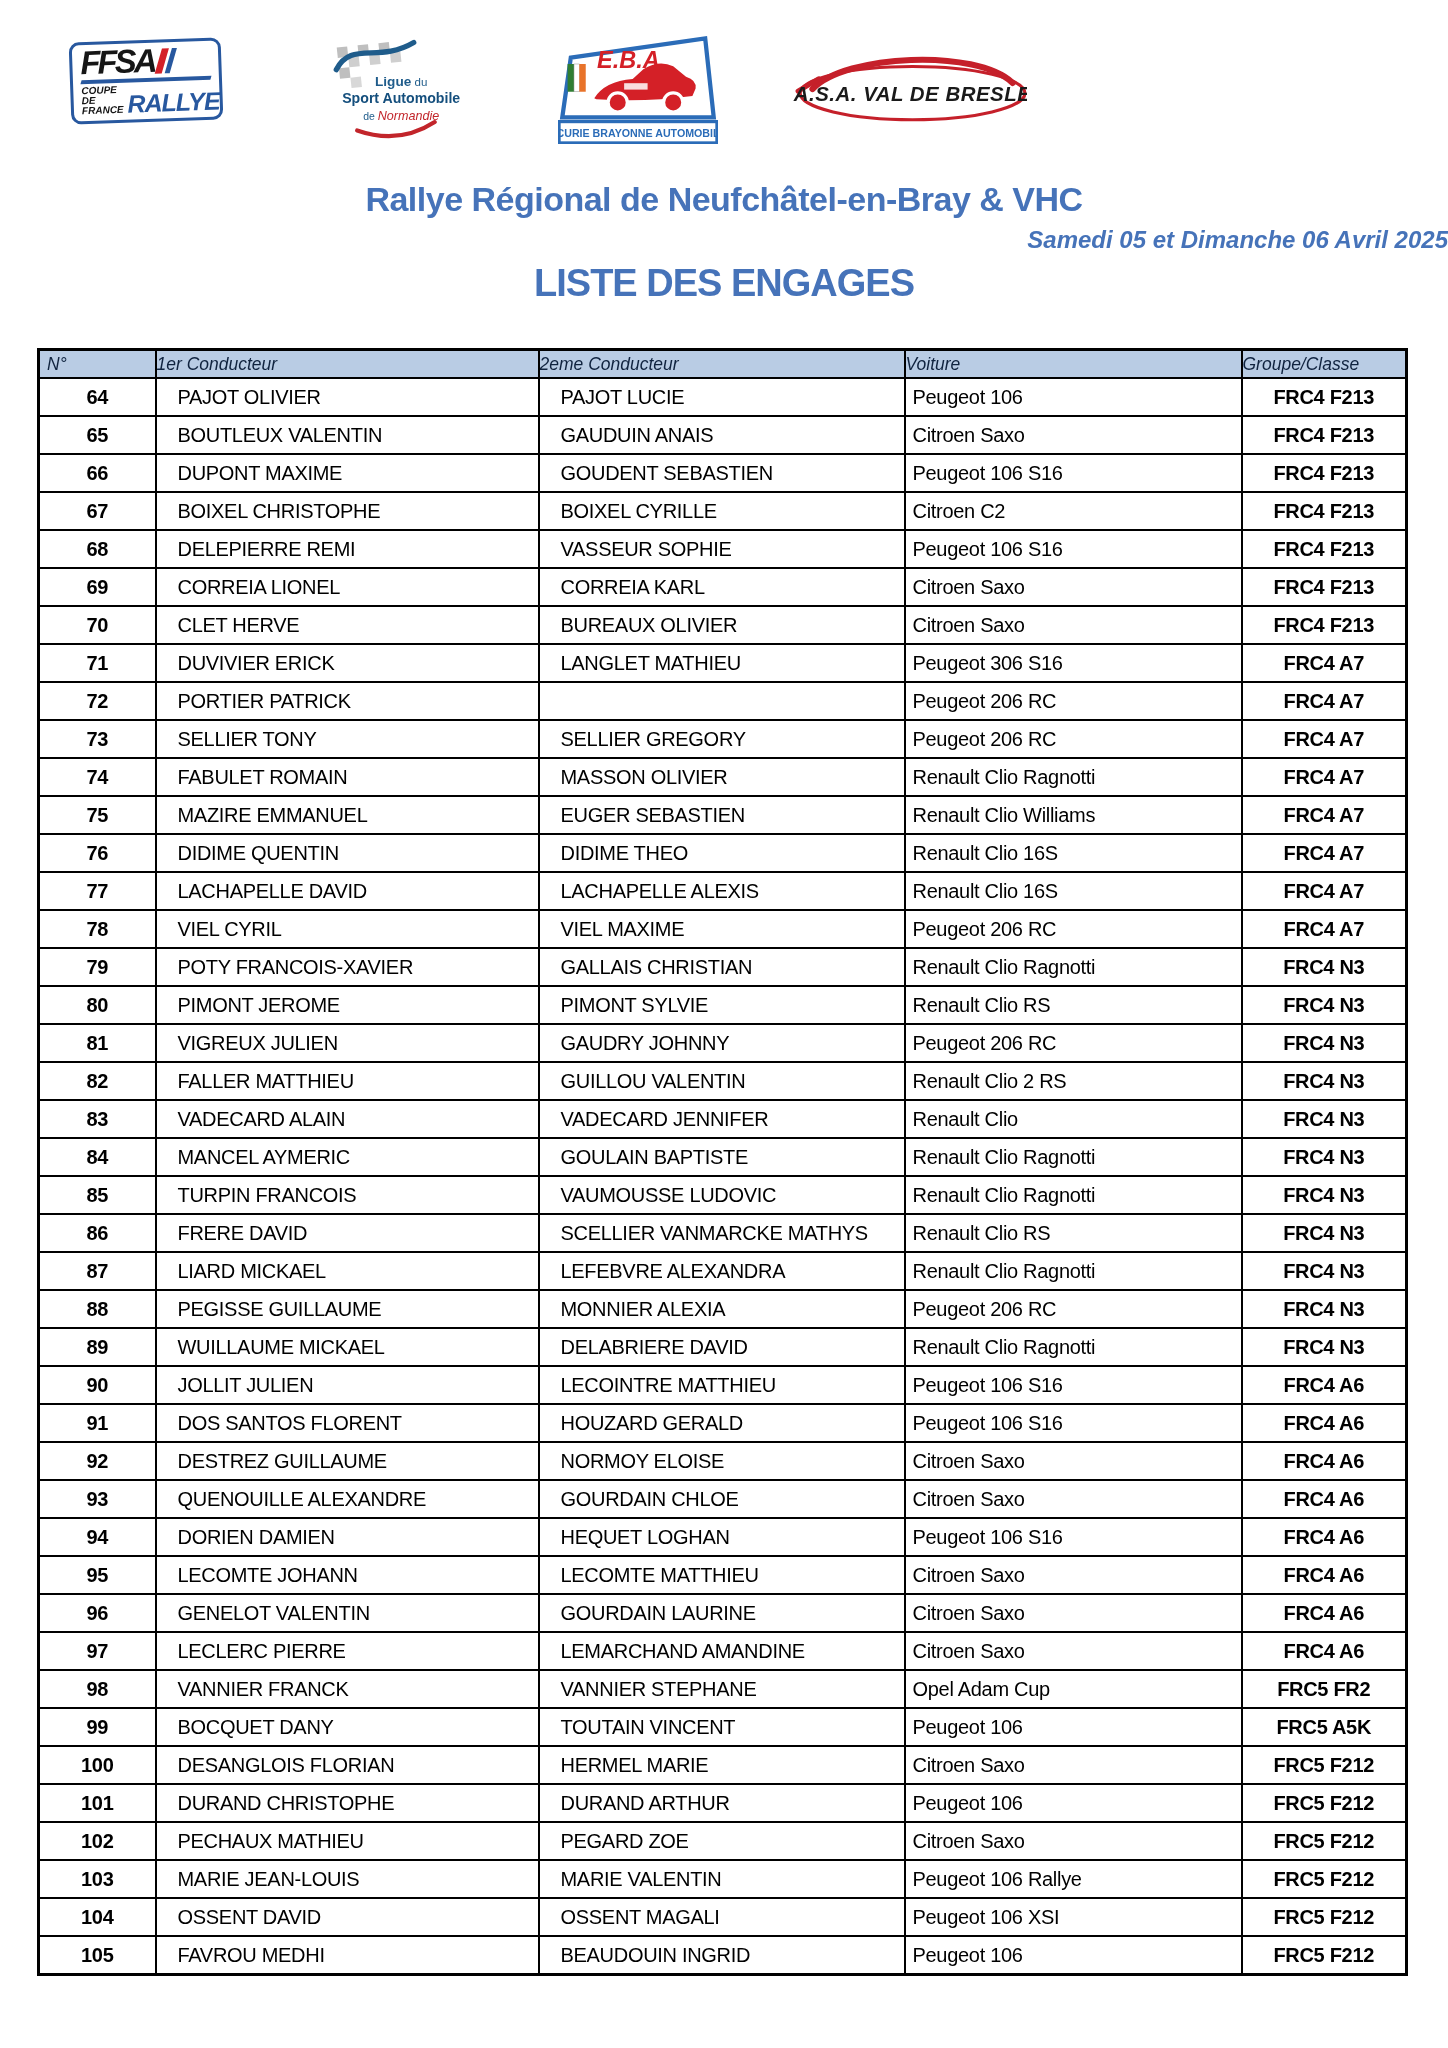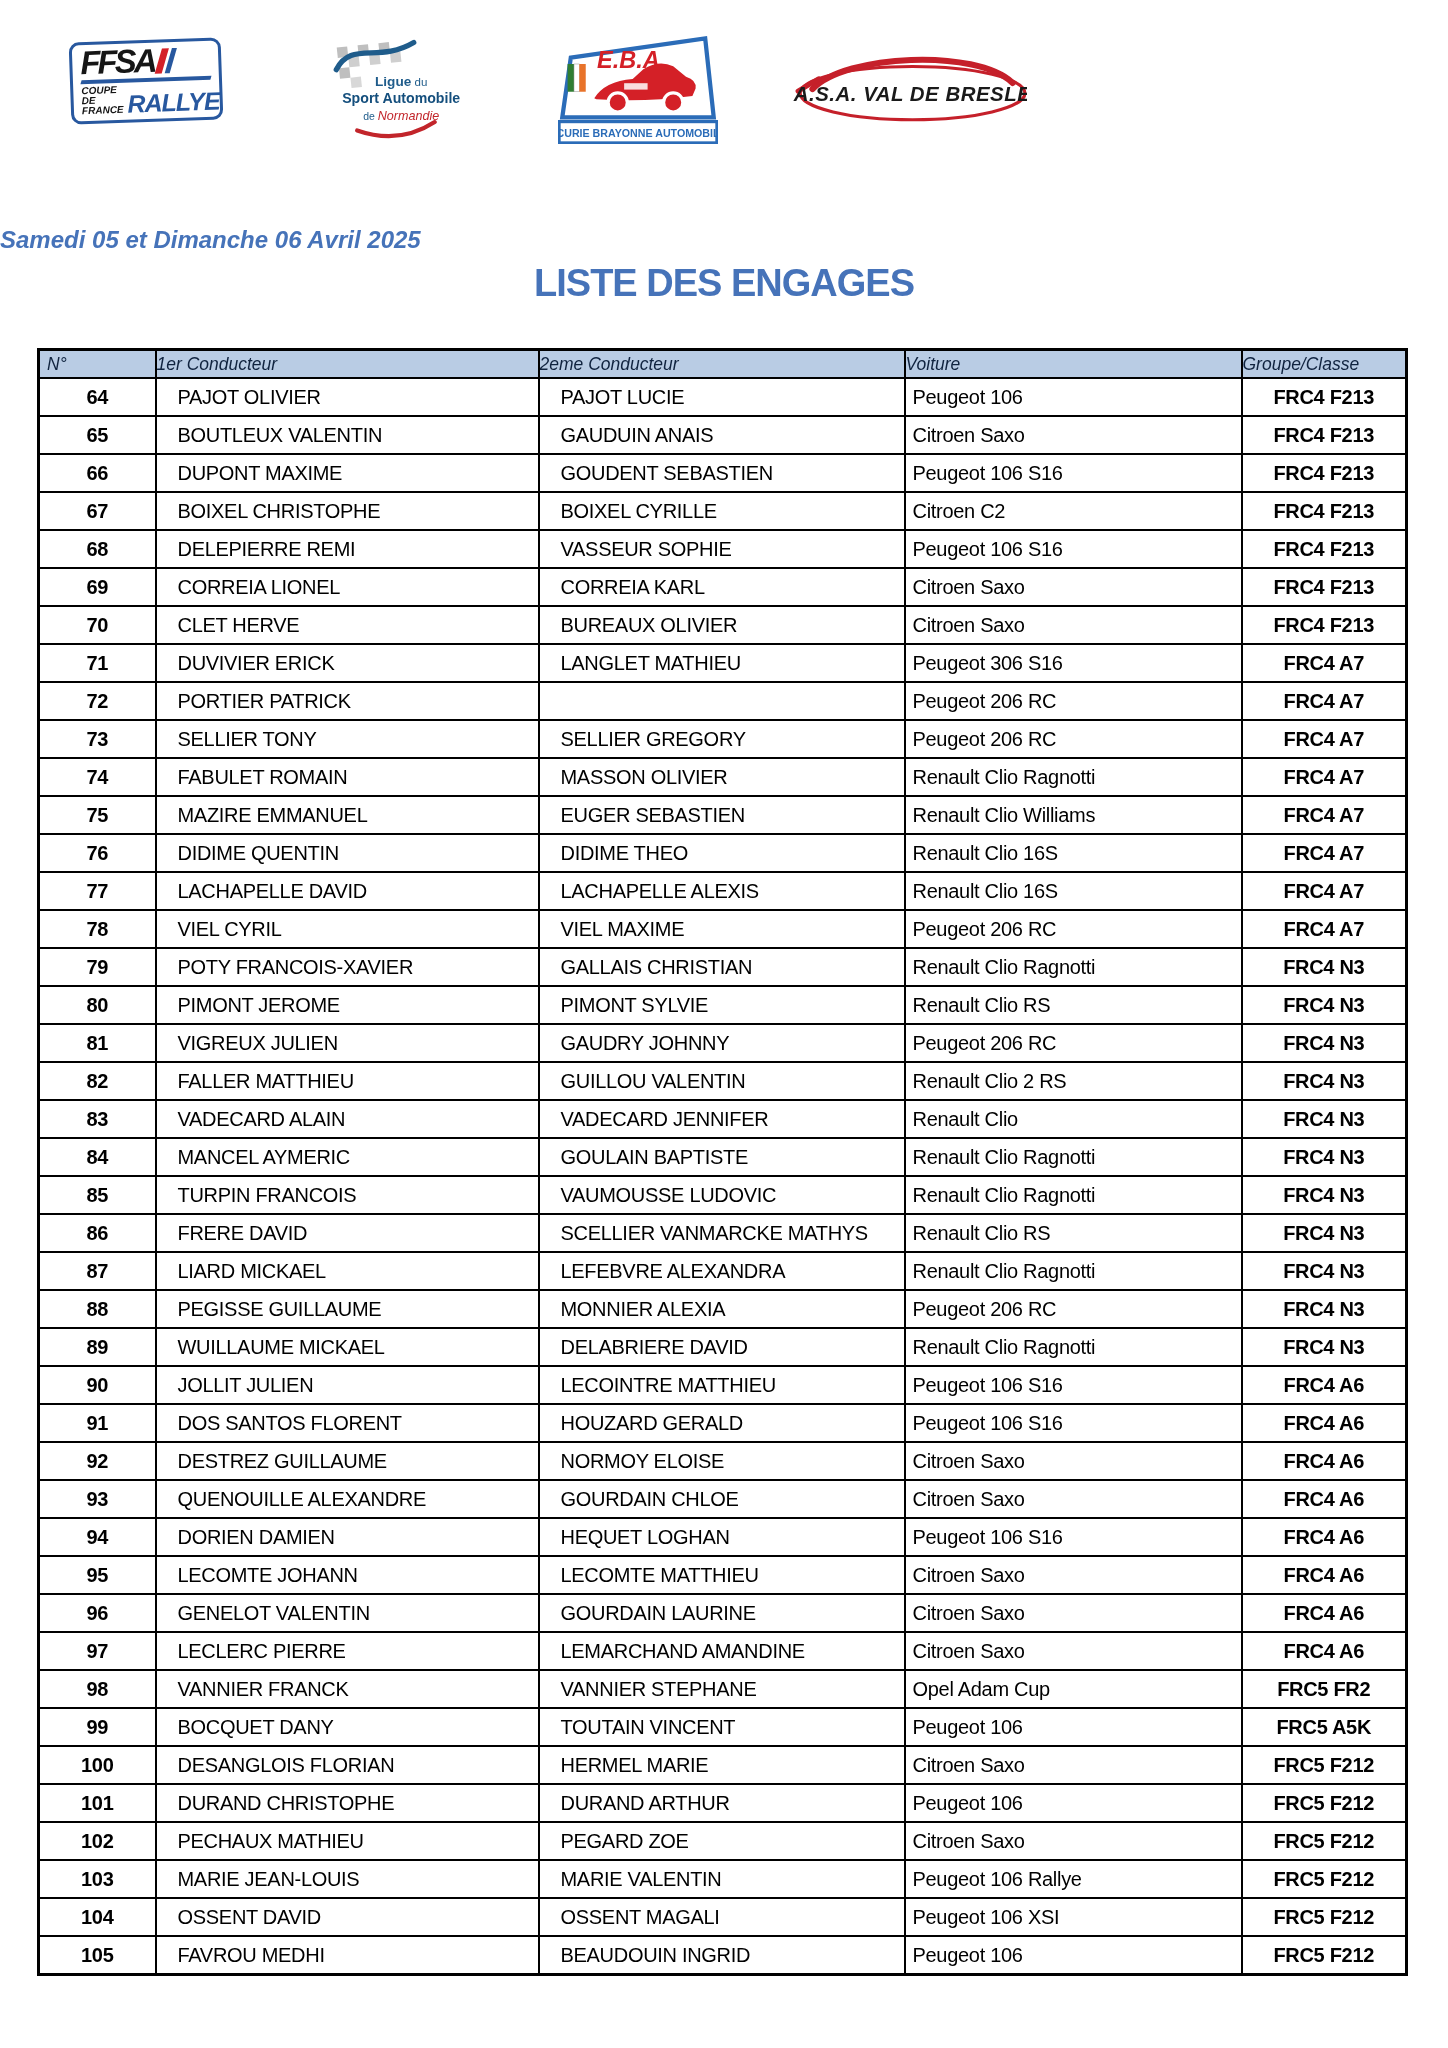--- a/index.html
+++ b/index.html
@@ -47,21 +47,21 @@
 
   
   .event-title {
     position:absolute; top:180px; left:0; width:100%;
     text-align:center;
     font-size:34px; font-weight:700; color:#4673b9;
     letter-spacing:-0.5px;
   }
   .event-date {
     position:absolute; top:226px; left:0; width:100%;
-    text-align:left;
+    text-align:right;
     font-size:24px; font-weight:600; font-style:italic; color:#4673b9;
   }
   .list-title {
     position:absolute; top:262px; left:0; width:100%;
     text-align:center;
     font-size:38px; font-weight:700; color:#4673b9;
     letter-spacing:-1px;
   }
 
   
@@ -175,20 +175,21 @@
       <svg width="235" height="72" viewBox="0 0 230 70">
         <ellipse cx="118" cy="42" rx="110" ry="26" fill="none" stroke="#c5202a" stroke-width="3"></ellipse>
         <path d="M20,38 C52,4 180,-2 216,32" fill="none" stroke="#c5202a" stroke-width="6" stroke-linecap="round"></path>
         <path d="M6,40 L26,28" fill="none" stroke="#c5202a" stroke-width="5" stroke-linecap="round"></path>
         <text x="118" y="50" text-anchor="middle" font-size="20" font-style="italic" font-weight="900" fill="#1a1a1a" letter-spacing="0.5">A.S.A. VAL DE BRESLE</text>
       </svg>
     </div>
 
   </div>
 
+  <div class="event-title">Rallye Régional de Neufchâtel-en-Bray &amp; VHC</div>
   <div class="event-date">Samedi 05 et Dimanche 06 Avril 2025</div>
   <div class="list-title">LISTE DES ENGAGES</div>
 
   <table class="entries">
     <colgroup>
       <col class="c0">
         <col class="c1">
         <col class="c2">
         <col class="c3">
         <col class="c4">

